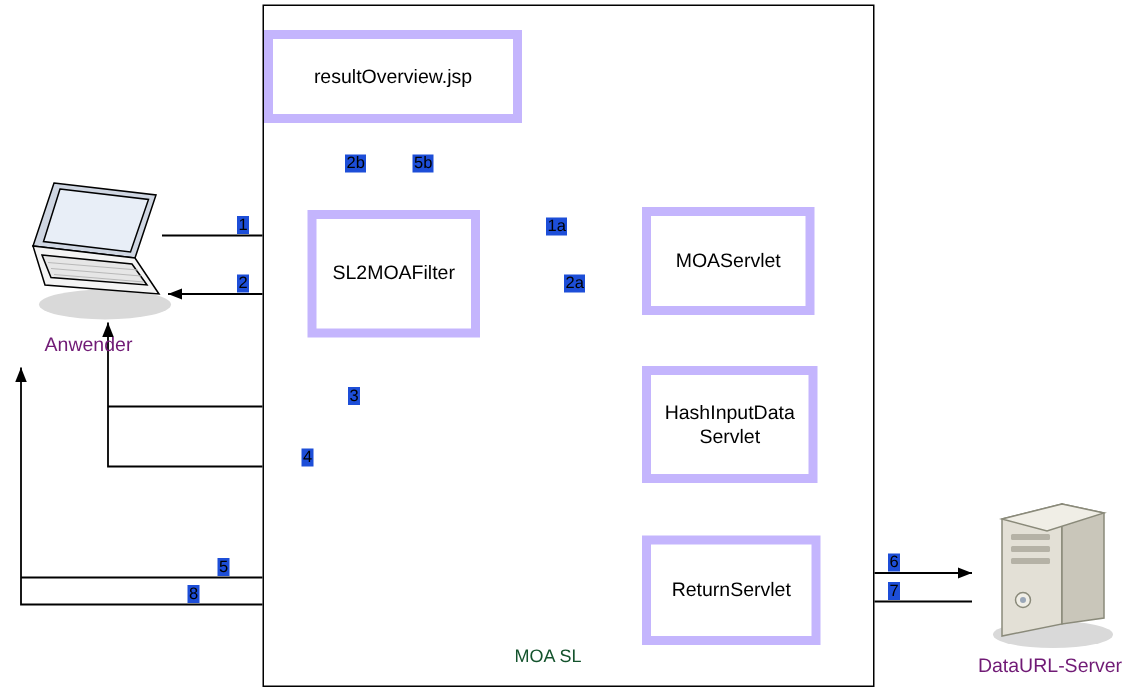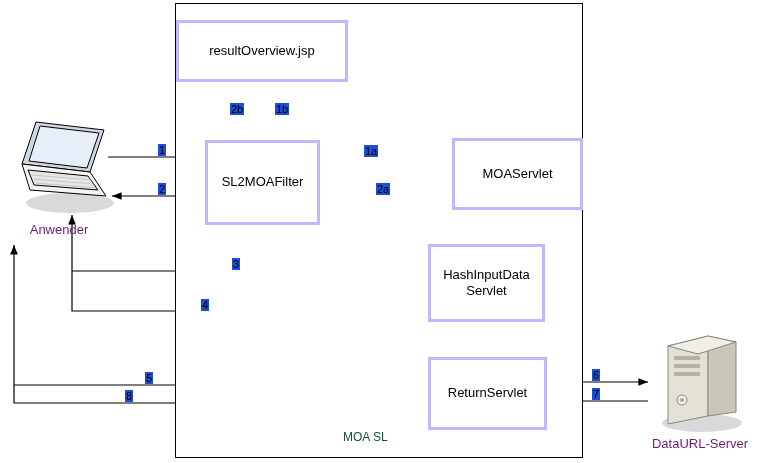--- a/index.html
+++ b/index.html
@@ -20,21 +20,21 @@
   #stage svg.layer {
     position: absolute;
     left: 0;
     top: 0;
     width: 760px;
     height: 463px;
   }
   .box {
     position: absolute;
     box-sizing: border-box;
-    border: 3px solid #c4b5fd;
+    border: 6px solid #c4b5fd;
     background: #ffffff;
     display: flex;
     align-items: center;
     justify-content: center;
     text-align: center;
     font-size: 13px;
     color: #000000;
     line-height: 1.25;
     padding: 2px;
   }
@@ -112,21 +112,21 @@
   <div class="label" style="left:343px; top:430px;">MOA SL</div>
 
   <div class="box" style="left:176px; top:20px; width:172px; height:62px;">
     <span>resultOverview.jsp</span>
   </div>
 
   <div class="box" style="left:205px; top:140px; width:115px; height:85px;">
     <span>SL2MOAFilter</span>
   </div>
 
-  <div class="box" style="left:428px; top:138px; width:131px; height:72px;margin-left:24px;">
+  <div class="box" style="left:428px; top:138px; width:115px; height:72px;">
     <span>MOAServlet</span>
   </div>
 
   <div class="box" style="left:428px; top:357px; width:119px; height:73px;">
     <span>ReturnServlet</span>
   </div>
 
   <div class="box" style="left:428px; top:244px; width:117px; height:78px;">
     <span>HashInputData Servlet</span>
   </div>
@@ -165,21 +165,21 @@
       <circle cx="32" cy="72" r="5" fill="#f0eee6" stroke="#8a8a7a" stroke-width="1"></circle>
       <circle cx="32" cy="72" r="2" fill="#9aa7b8"></circle>
     </svg>
   </div>
   <div class="caption" style="left:640px; top:436px; width:120px;">DataURL-Server</div>
 
   <div class="flow-label" style="left:158px; top:144px;">1</div>
   <div class="flow-label" style="left:158px; top:183px;">2</div>
   <div class="flow-label" style="left:364px; top:145px;">1a</div>
   <div class="flow-label" style="left:376px; top:183px;">2a</div>
-  <div class="flow-label" style="left:275px; top:103px;">1b</div>
+  <div class="flow-label" style="left:275px; top:103px;">5b</div>
   <div class="flow-label" style="left:230px; top:103px;">2b</div>
   <div class="flow-label" style="left:232px; top:258px;">3</div>
   <div class="flow-label" style="left:201px; top:299px;">4</div>
   <div class="flow-label" style="left:145px; top:372px;">5</div>
   <div class="flow-label" style="left:592px; top:369px;">6</div>
   <div class="flow-label" style="left:592px; top:388px;">7</div>
   <div class="flow-label" style="left:125px; top:390px;">8</div>
 
 </div>
 

